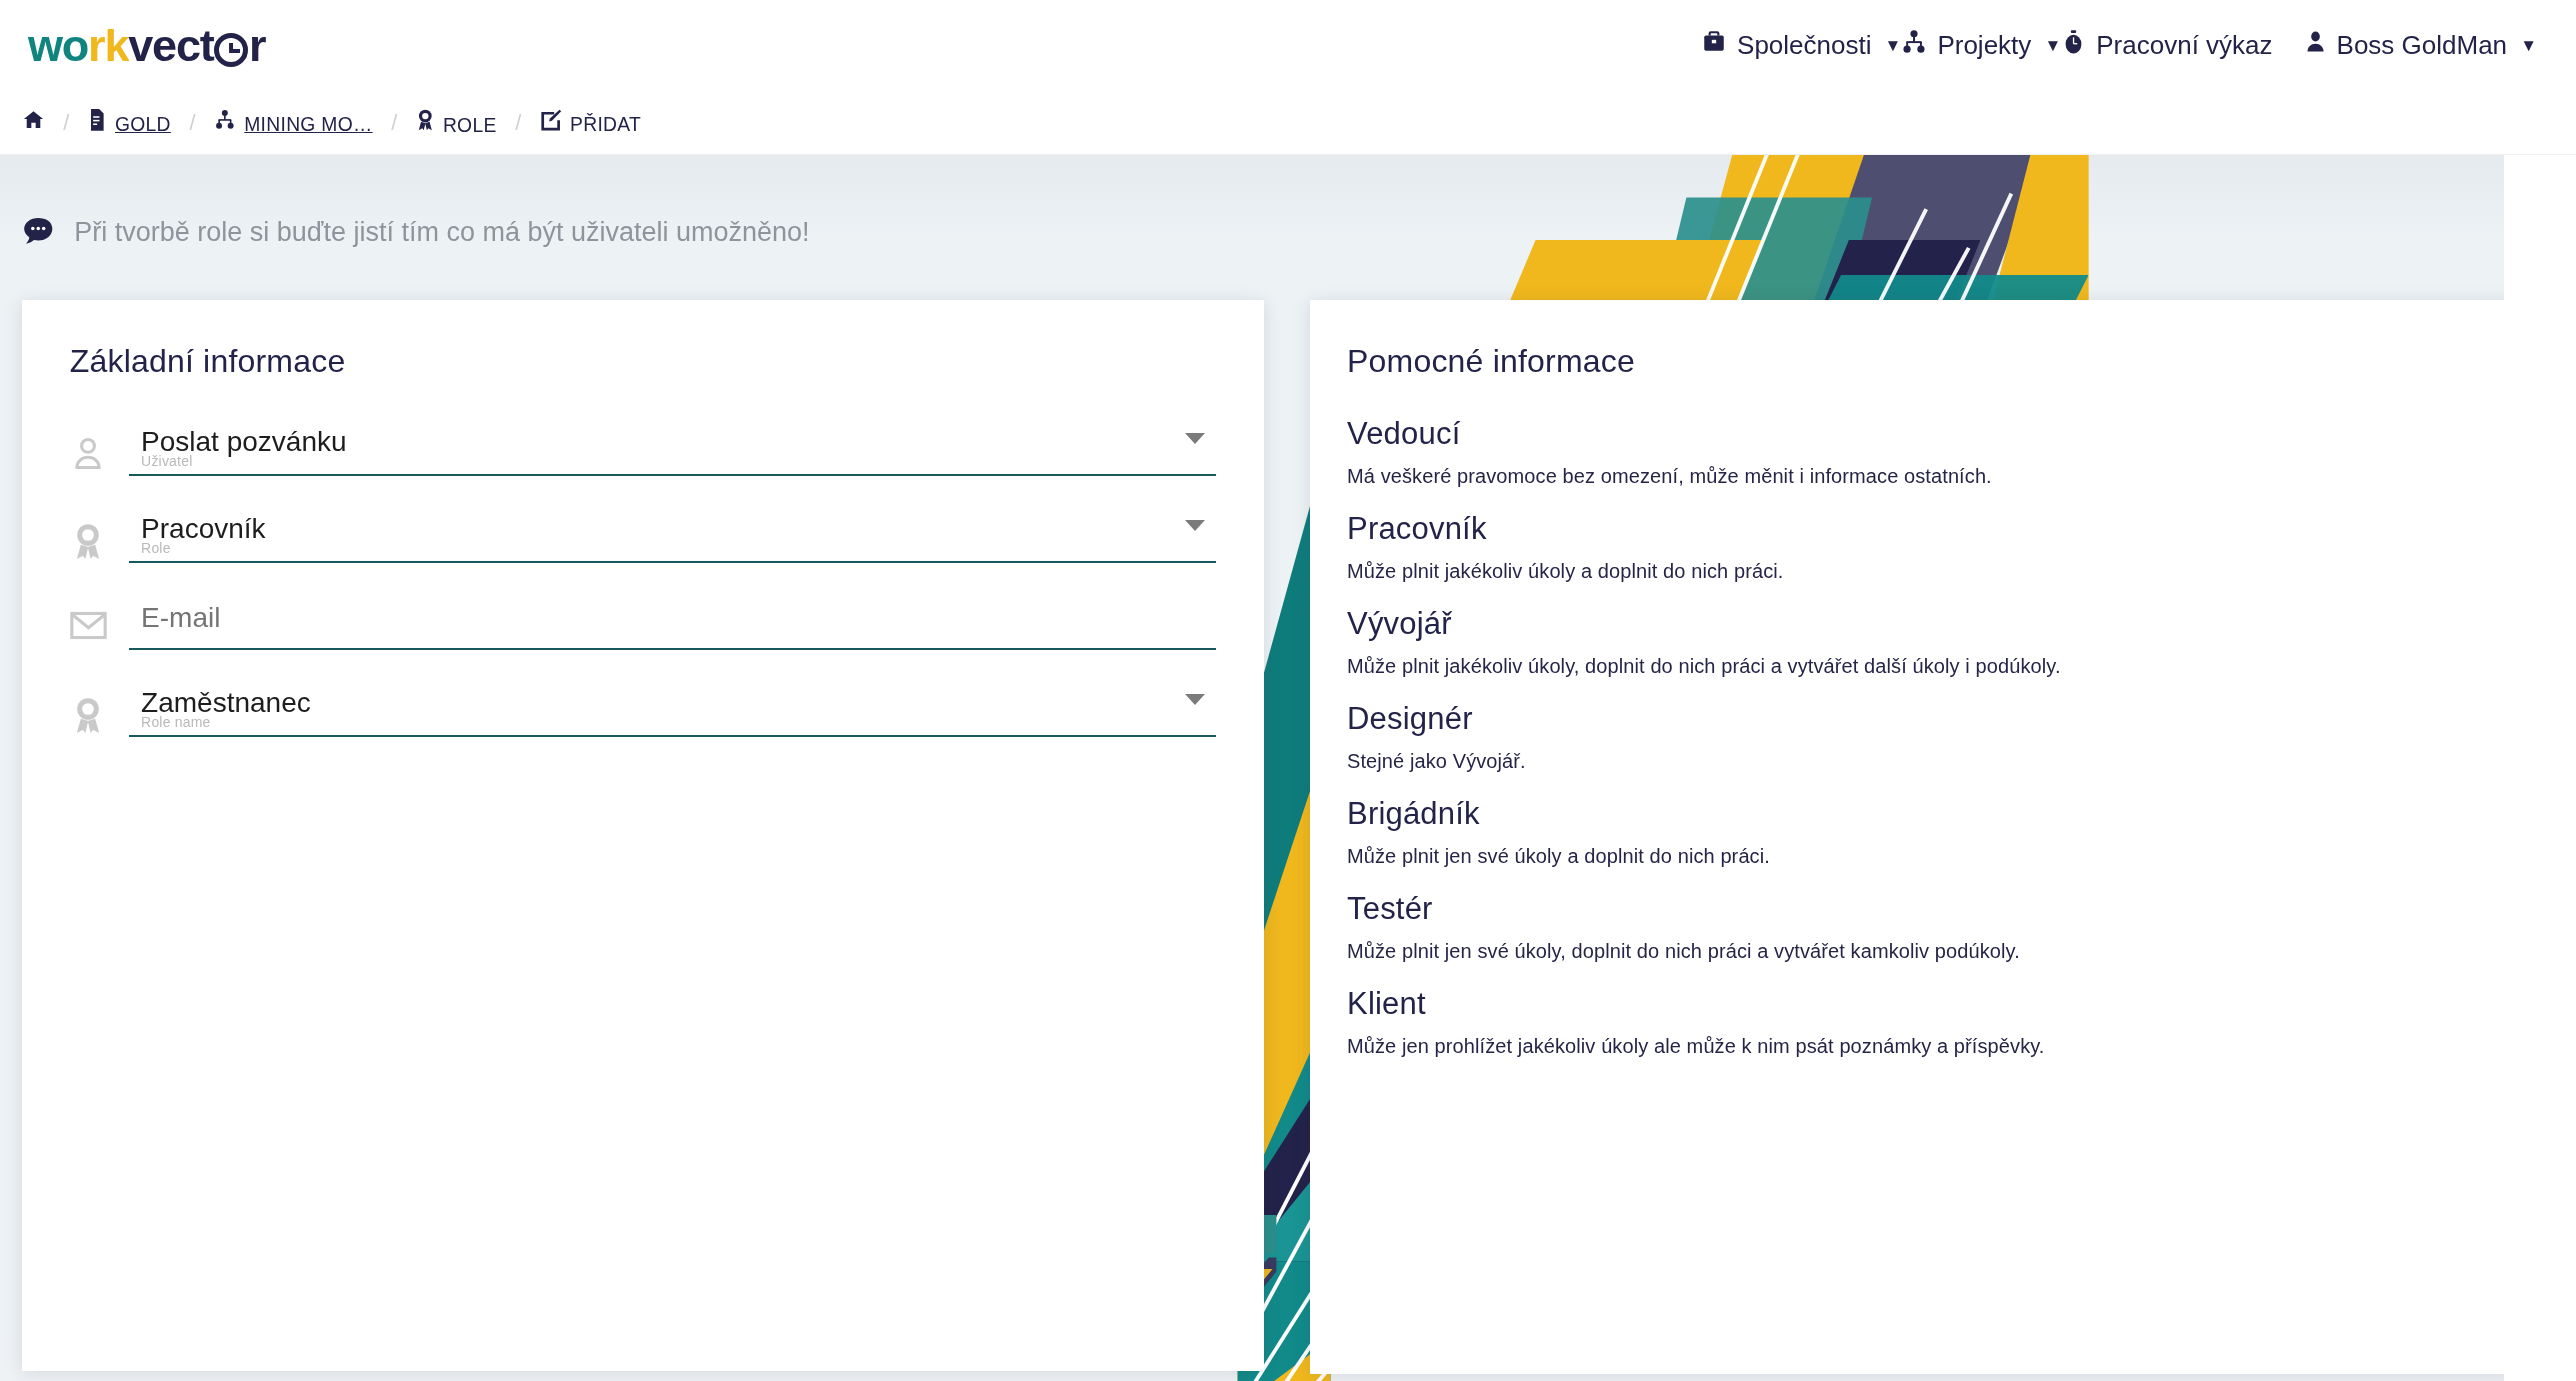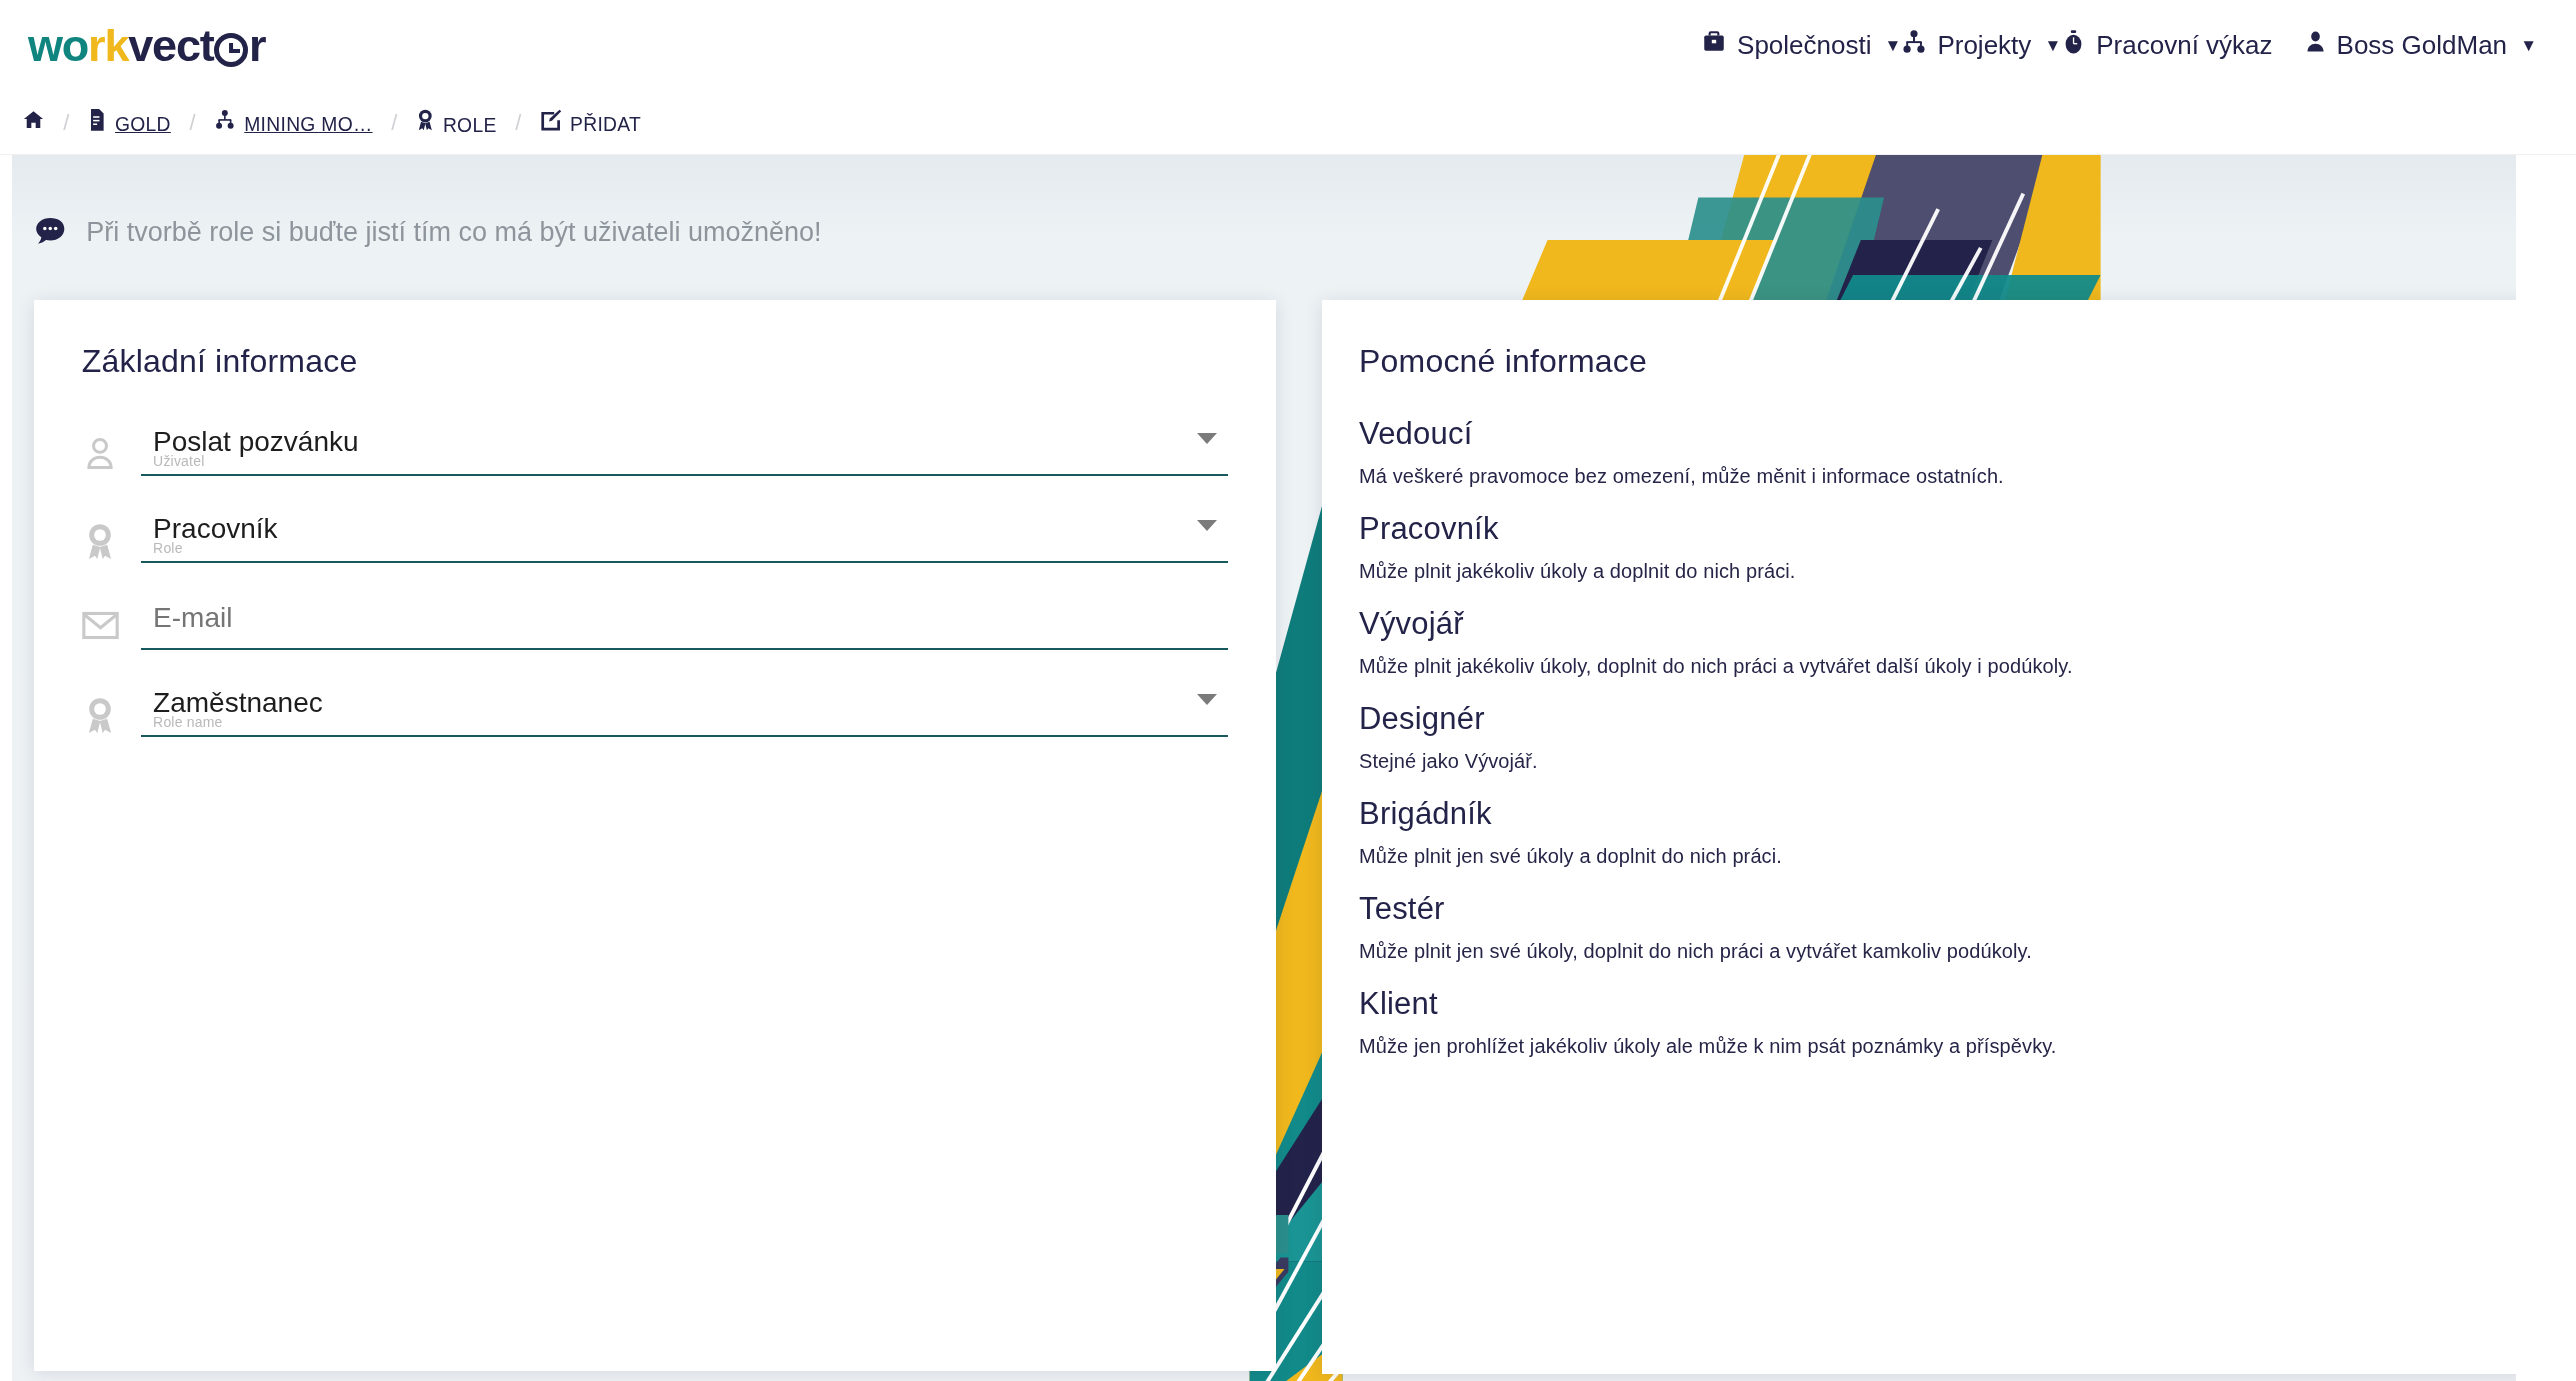--- a/index.html
+++ b/index.html
@@ -120,21 +120,21 @@
   .crumb-sep{
     color:#d0d0d4;
     font-size:21.7px;
     margin:0 18.6px;
     user-select:none;
   }
 
   
   .page{
     position:absolute;
-    top:155px; left:12px;
+    top:155px; left:0;
     width:2504px; height:1227px;
     background:linear-gradient(180deg,#e4eaee 0%, #edf2f5 85px, #eef2f5 100%);
     overflow:hidden;
   }
 
   
   .deco{
     position:absolute; inset:0;
     width:2576px; height:1227px;
     pointer-events:none;

